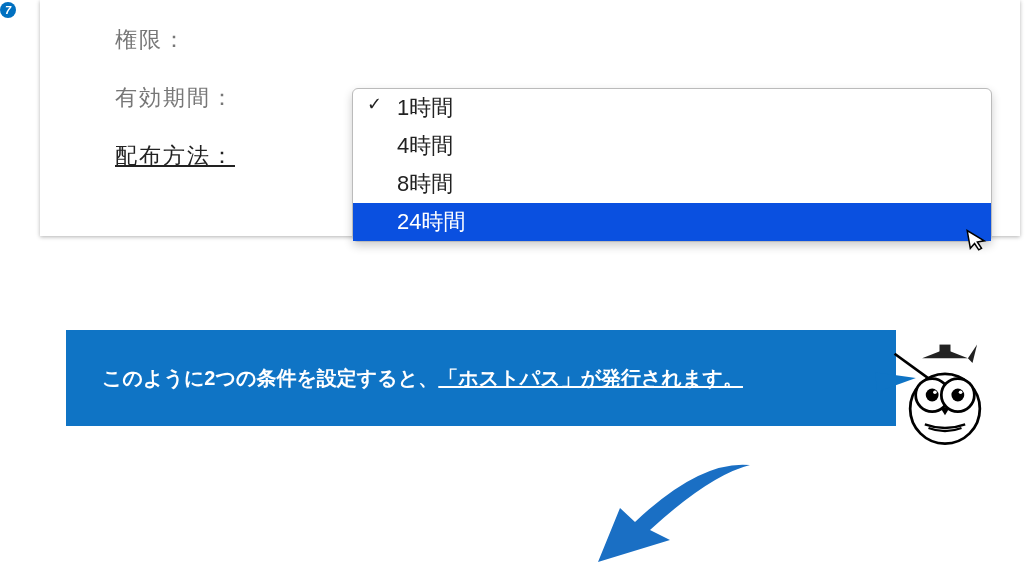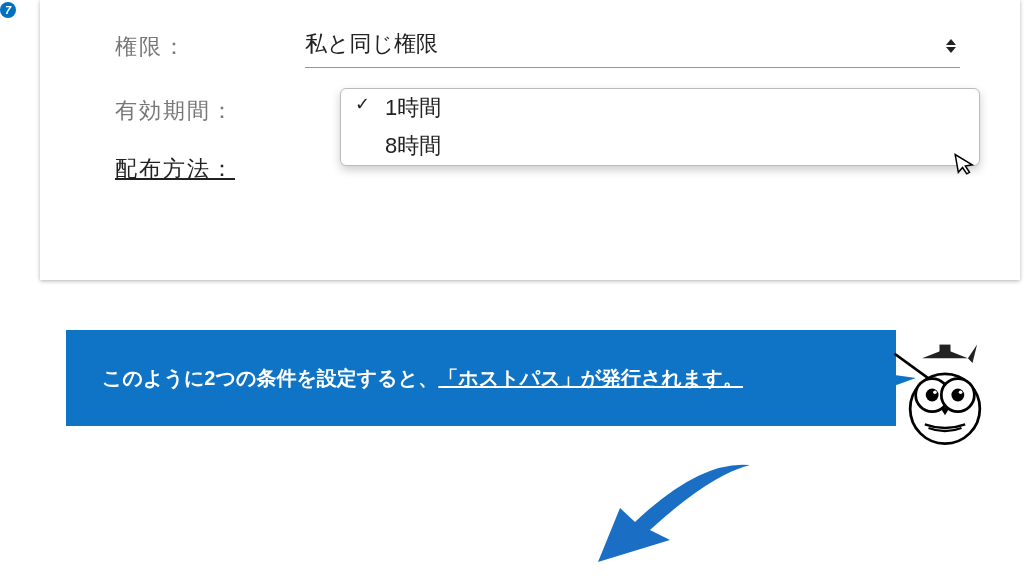--- a/index.html
+++ b/index.html
@@ -24,21 +24,21 @@
       display: flex;
       align-items: center;
       justify-content: center;
       font-style: italic;
     }
     .form-panel {
       position: absolute;
       top: 0;
       left: 40px;
       width: 980px;
-      height: 280px;
+      height: 236px;
       background: #fff;
       box-shadow: 0 1px 4px rgba(0,0,0,0.3);
       padding: 25px 60px 20px 75px;
     }
     .form-row {
       display: flex;
       align-items: center;
       margin-bottom: 28px;
       font-size: 22px;
     }
@@ -76,21 +76,21 @@
     .stepper-icon span {
       width: 0; height: 0;
       border-left: 5px solid transparent;
       border-right: 5px solid transparent;
     }
     .stepper-icon .up { border-bottom: 6px solid #222; }
     .stepper-icon .down { border-top: 6px solid #222; }
     .dropdown {
       position: absolute;
       top: 88px;
-      left: 300px;
+      left: 312px;
       width: 640px;
       background: #fff;
       border: 1px solid #bbb;
       border-radius: 6px;
       box-shadow: 0 4px 10px rgba(0,0,0,0.2);
       font-size: 22px;
       z-index: 10;
     }
     .dropdown-item {
       padding: 4px 18px 4px 44px;
@@ -172,39 +172,34 @@
     }
   </style>
 </head>
 <body>
 
 <div class="step-badge">7</div>
 
 <div class="form-panel">
   <div class="form-row">
     <div class="form-label">権限：</div>
-    <div class="form-value-wrap select-underline">
-      <div class="form-value">私と同じ権限</div>
-      <div class="stepper-icon">
-        <span class="up"></span>
-        <span class="down"></span>
-      </div>
-    </div>
   </div>
   <div class="form-row">
     <div class="form-label">有効期間：</div>
     <div class="form-value-wrap"></div>
   </div>
   <div class="form-row" style="margin-bottom:0;">
     <div class="form-label form-label-dark">配布方法：</div>
   </div>
 
   <div class="dropdown">
     <div class="dropdown-item selected">1時間</div>
+    <div class="dropdown-item">4時間</div>
     <div class="dropdown-item">8時間</div>
+    <div class="dropdown-item highlighted">24時間</div>
     <svg class="cursor-icon" width="20" height="26" viewBox="0 0 20 26">
       <path d="M2 2 L2 20 L7 16 L10 23 L13 22 L10 15 L17 15 Z" fill="#fff" stroke="#000" stroke-width="1.5"></path>
     </svg>
   </div>
 </div>
 
 <div class="callout-box">
   <div>
     <span>このように2つの条件を設定すると、</span><u>「ホストパス」が発行されます。</u>
   </div>

